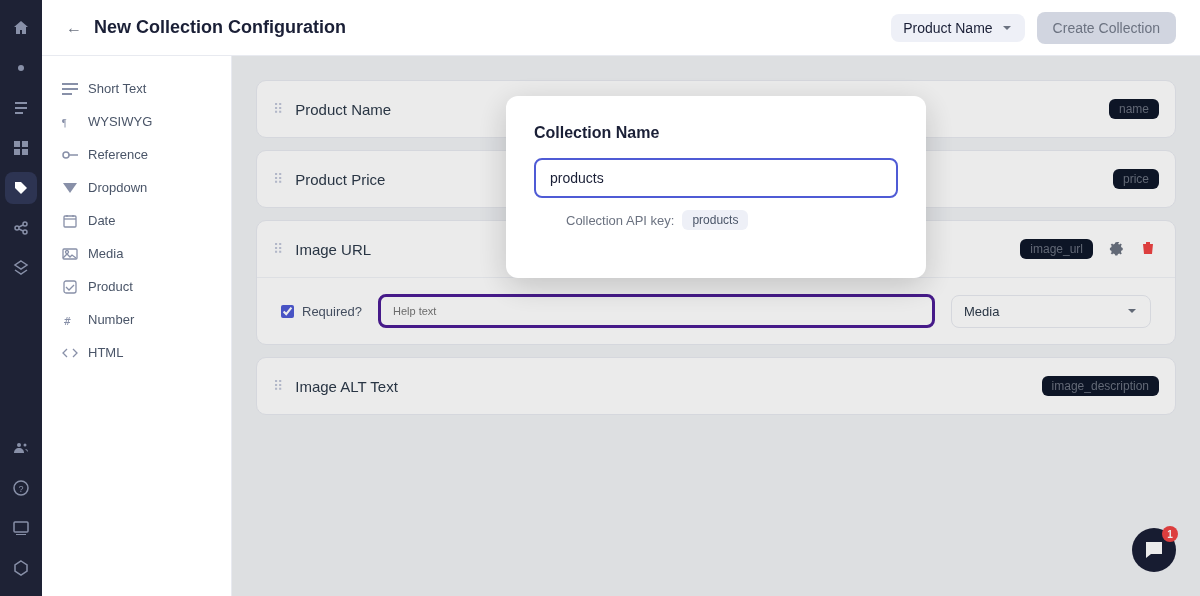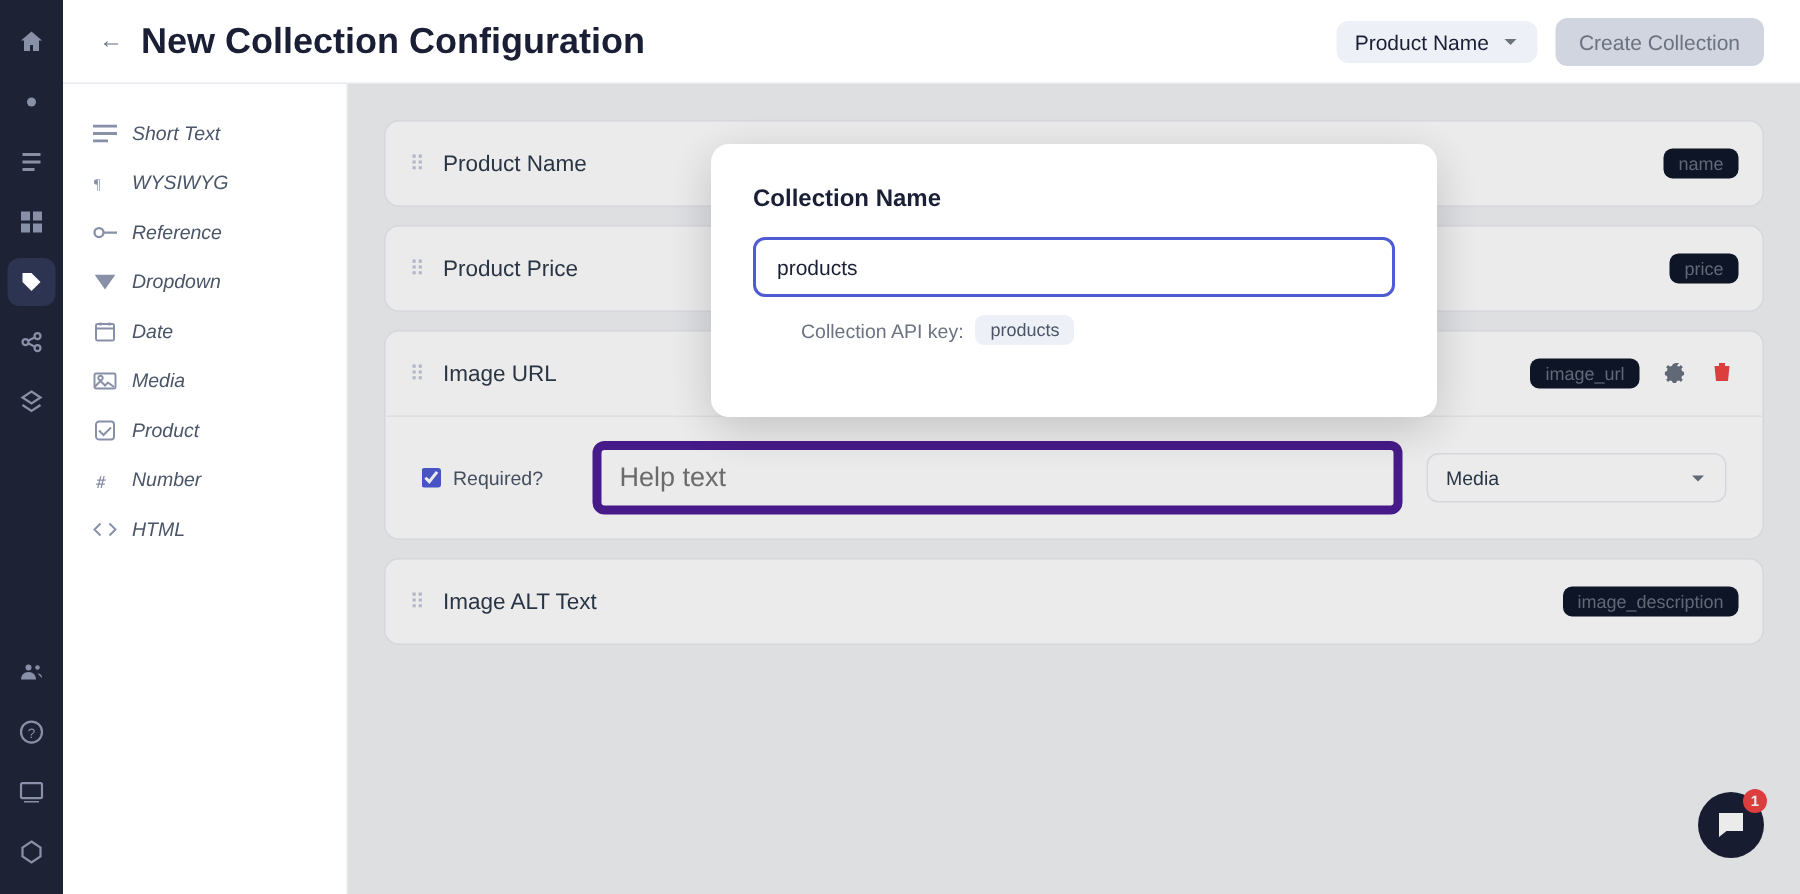--- a/index.html
+++ b/index.html
@@ -49,21 +49,21 @@
     .header-left {
       display: flex; align-items: center; gap: 12px;
     }
     .back-btn {
       color: #6b7280;
       cursor: pointer;
       font-size: 16px;
       background: none; border: none;
     }
     .page-title {
-      font-size: 24px;
+      font-size: 18px;
       font-weight: 600;
       color: #1a1f36;
     }
     .header-right {
       display: flex; align-items: center; gap: 12px;
     }
     .collection-selector {
       display: flex; align-items: center;
       background: #eef0f7;
       border-radius: 8px;
@@ -93,21 +93,20 @@
     }
 
     
     .sidebar {
       width: 190px;
       background: #fff;
       border-right: 1px solid #e8eaf0;
       padding: 16px 0;
       flex-shrink: 0;
       overflow-y: auto;
-      font-style: italic;
     }
     .sidebar-item {
       display: flex;
       align-items: center;
       gap: 10px;
       padding: 9px 20px;
       font-size: 13px;
       color: #4a5568;
       cursor: pointer;
     }
@@ -176,27 +175,26 @@
       gap: 16px;
       align-items: center;
     }
     .required-check {
       display: flex; align-items: center; gap: 8px;
       font-size: 13px; color: #4a5568;
     }
     .required-check input { accent-color: #4f5bd5; }
     .help-text-input {
       flex: 1;
-      border: 6px solid #4c1d95;
+      border: 3px solid #4c1d95;
       border-radius: 8px;
       padding: 8px 12px;
-      font-size: 18px;
+      font-size: 11px;
       color: #9ca3af;
       outline: none;
-      margin-left: 17px;
     }
     .type-select {
       min-width: 200px;
       border: 1px solid #e8eaf0;
       border-radius: 8px;
       padding: 8px 12px;
       font-size: 13px;
       color: #2d3a4a;
       display: flex; align-items: center; justify-content: space-between;
       cursor: pointer;
@@ -212,21 +210,21 @@
       justify-content: center;
       align-items: flex-start;
       padding-top: 40px;
       z-index: 100;
     }
     .modal {
       background: #fff;
       border-radius: 12px;
       box-shadow: 0 8px 32px rgba(0,0,0,0.18);
       padding: 28px;
-      width: 484px;
+      width: 420px;
       position: relative;
     }
     .modal-title {
       font-size: 16px;
       font-weight: 600;
       color: #1a1f36;
       margin-bottom: 16px;
     }
     .modal-input {
       width: 100%;

